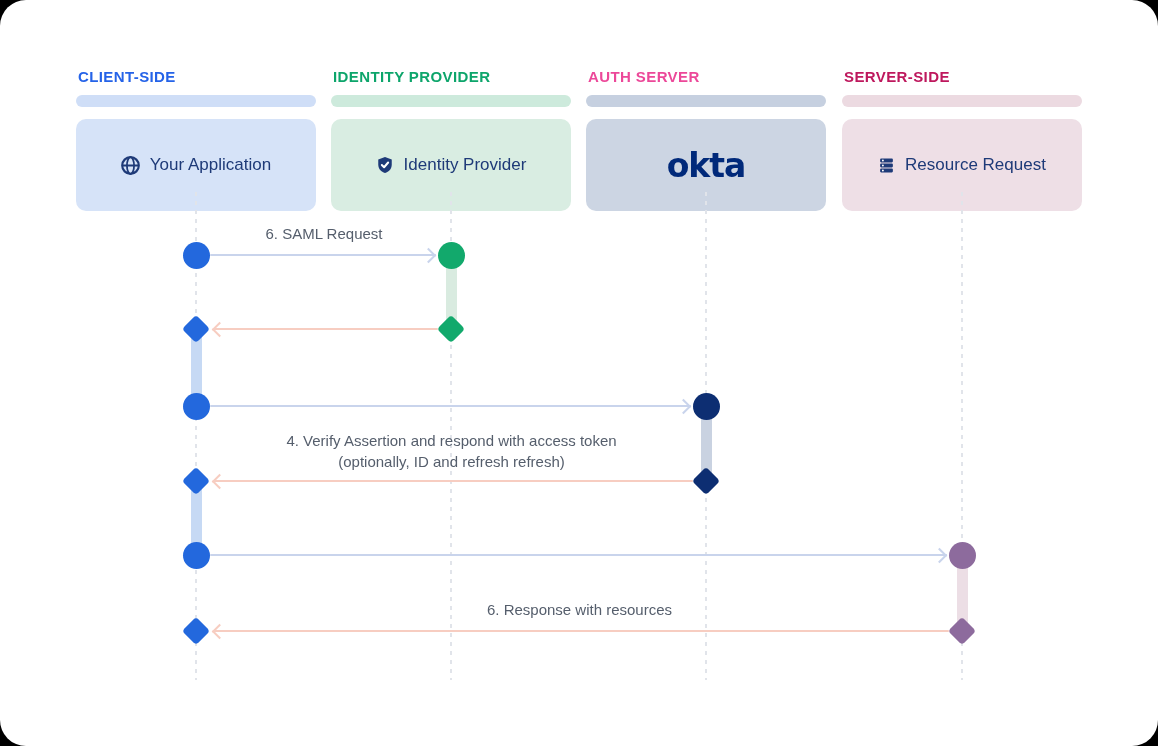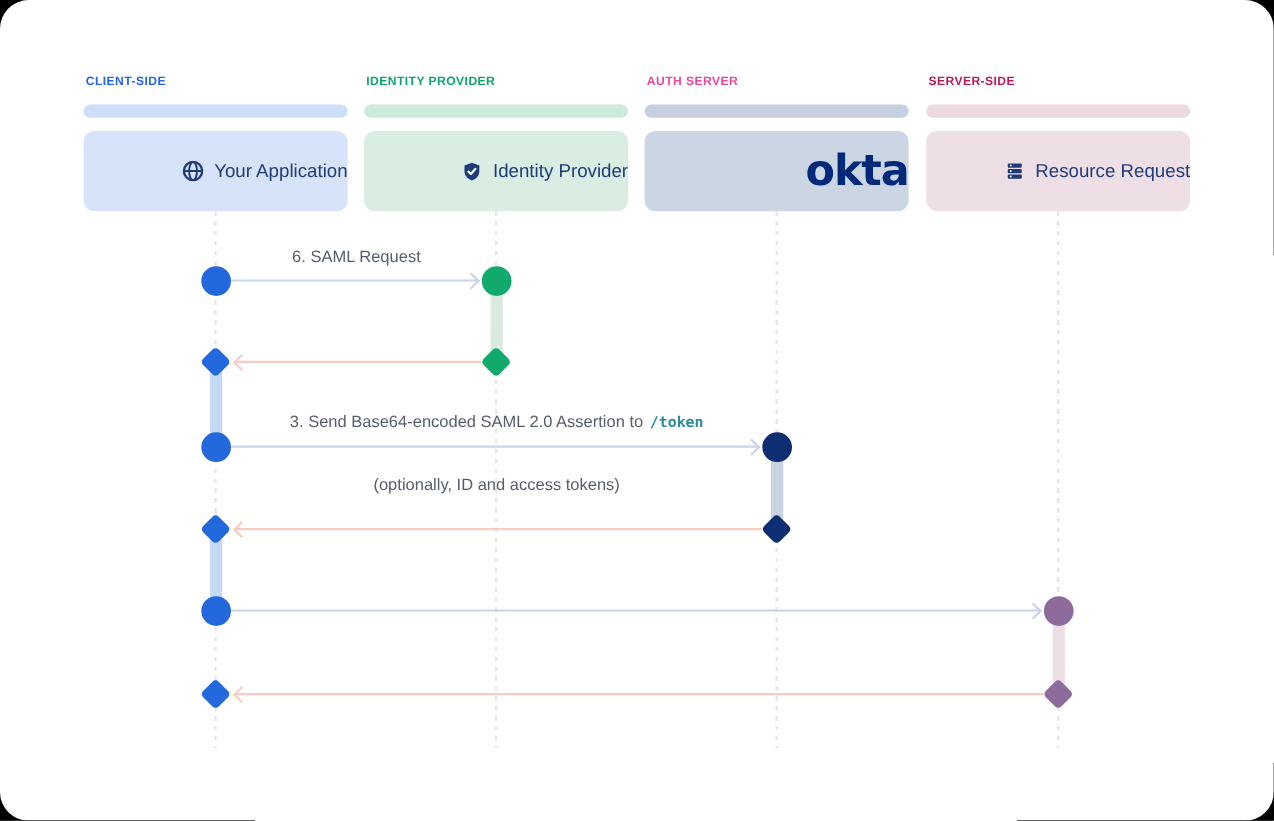--- a/index.html
+++ b/index.html
@@ -4,31 +4,31 @@
 <style>
   html,body { margin:0; padding:0; background:#000; }
   body { font-family:"Liberation Sans","DejaVu Sans",sans-serif; }
   .canvas {
     position:relative; width:1158px; height:746px;
     background:#ffffff; border-radius:26px; overflow:hidden;
   }
   
   .lane { position:absolute; top:68px; width:240px; height:124px; }
   .lane-label {
-    position:absolute; top:0; left:2px; font-size:11px; font-weight:700;
+    position:absolute; top:0; left:2px; font-size:15px; font-weight:700;
     letter-spacing:.4px; white-space:nowrap;
   }
   .lane-bar { position:absolute; top:27px; left:0; width:240px; height:12px; border-radius:6px; }
   .lane-card {
-    position:absolute; top:51px; left:0; width:240px; height:73px; border-radius:10px;
-    display:flex; align-items:center; justify-content:flex-end; gap:10px;
+    position:absolute; top:51px; left:0; width:240px; height:92px; border-radius:10px;
+    display:flex; align-items:center; justify-content:center; gap:10px;
   }
   .entity { font-size:17px; font-weight:500; color:#1e3a78; }
   .okta-logo {
-    font-size:39px; font-weight:700; color:#00297a; letter-spacing:-1px;
+    font-size:33px; font-weight:700; color:#00297a; letter-spacing:-1px;
     font-family:"DejaVu Sans","Liberation Sans",sans-serif;
   }
   .icon { display:flex; align-items:center; }
   .c-client { color:#2563e8; } .c-idp { color:#0da56b; }
   .c-auth { color:#ec4899; } .c-server { color:#be185d; }
 
   
   .lifeline {
     position:absolute; top:192px; width:2px; height:488px;
     background:repeating-linear-gradient(to bottom,#e1e4ea 0 4px,transparent 4px 9px);
@@ -139,24 +139,25 @@
   <div class="aline aline-l" style="left:213px;top:480px;width:480px"></div>
   <div class="chev chev-l" style="left:214px;top:475.5px"></div>
 
   <div class="aline aline-r" style="left:210px;top:554px;width:737px"></div>
   <div class="chev chev-r" style="left:934px;top:549.5px"></div>
 
   <div class="aline aline-l" style="left:213px;top:630px;width:736px"></div>
   <div class="chev chev-l" style="left:214px;top:625.5px"></div>
 
   <div class="step-label" style="left:196px;top:223px;width:256px">6. SAML Request</div>
-  <div class="step-label" style="left:196px;top:373px;width:511px"><span>3. Send Base64-encoded SAML 2.0 Assertion to</span><span class="code">/token</span></div>
   <div class="step-label" style="left:196px;top:430px;width:511px">
-    <div>(optionally, ID and access tokens)</div>
+    <div>4. Verify Assertion and respond with access token</div>
+    <div>(optionally, ID and refresh refresh)</div>
   </div>
+  <div class="step-label" style="left:196px;top:599px;width:767px">6. Response with resources</div>
 
   <div class="dot m-client" style="left:182.5px;top:241.5px"></div>
   <div class="dot m-idp" style="left:437.5px;top:241.5px"></div>
 
   <div class="diamond m-idp" style="left:441px;top:319px"></div>
   <div class="diamond m-client" style="left:186px;top:319px"></div>
 
   <div class="dot m-client" style="left:182.5px;top:392.5px"></div>
   <div class="dot m-auth" style="left:692.5px;top:392.5px"></div>
 

